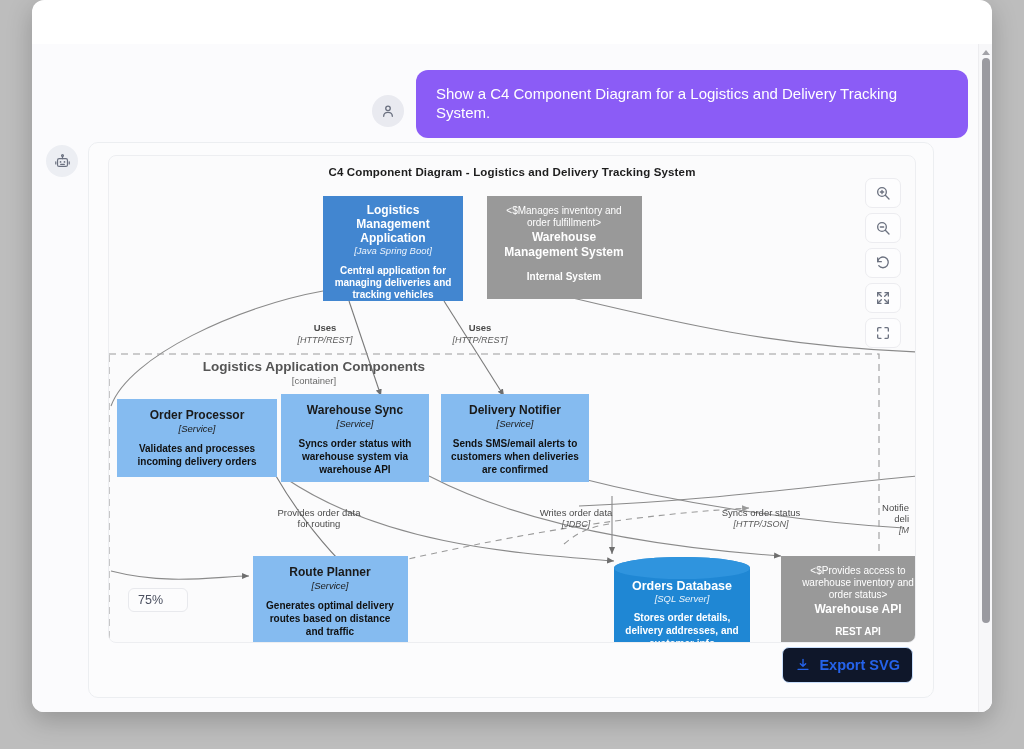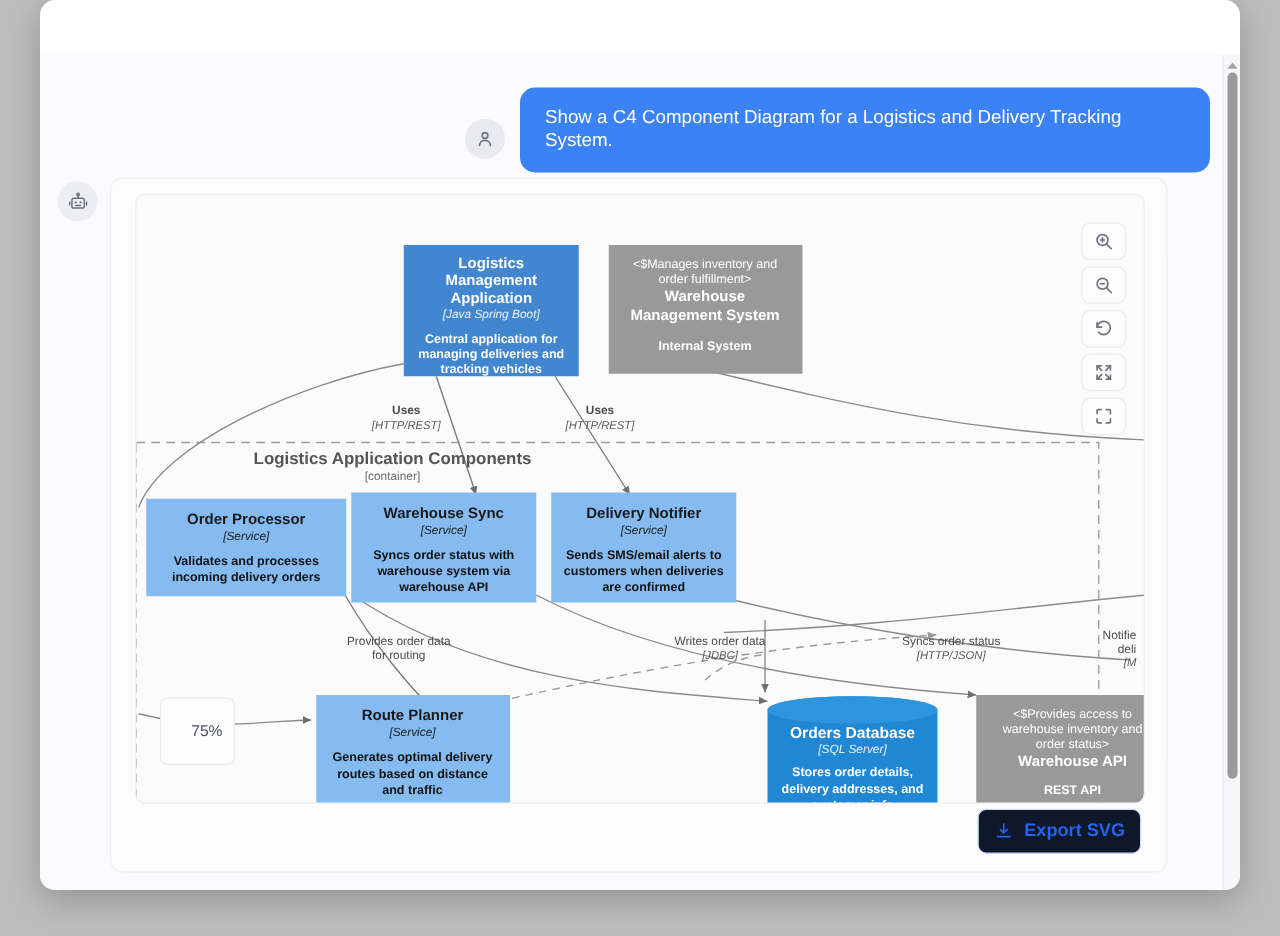--- a/index.html
+++ b/index.html
@@ -54,21 +54,21 @@
   #prompt-row{
     position:absolute;left:340px;top:26px;width:600px;height:60px;
   }
   #user-avatar{
     position:absolute;left:0px;top:25px;width:32px;height:32px;border-radius:50%;
     background:#e9eaf0;display:flex;align-items:center;justify-content:center;
   }
   #prompt-bubble{
     position:absolute;left:44px;top:0px;
     max-width:552px;
-    background:#3b82f6;color:#fff;
+    background:#8b5cf6;color:#fff;
     border-radius:12px;
     padding:15px 20px;
     font-size:15px;line-height:1.25;
     box-sizing:border-box;
   }
   
   #assistant-avatar{
     position:absolute;left:14px;top:101px;width:32px;height:32px;border-radius:50%;
     background:#eceef3;display:flex;align-items:center;justify-content:center;
   }
@@ -93,23 +93,23 @@
     display:flex;flex-direction:column;gap:5px;
   }
   .tool-btn{
     width:36px;height:30px;background:#fdfdfe;border:1px solid #ececf0;
     border-radius:7px;display:flex;align-items:center;justify-content:center;
     cursor:pointer;box-sizing:border-box;
   }
   
   #zoom-badge{
     position:absolute;left:19px;bottom:30px;
-    min-width:40px;padding:19px 9px;
+    min-width:40px;padding:4px 9px;
     background:#fcfcfd;border:1px solid #e8e9ed;border-radius:6px;
-    font-size:12.5px;color:#4b5060;text-align:right;
+    font-size:12.5px;color:#4b5060;text-align:left;
   }
   
   #export-btn{
     position:absolute;right:20px;bottom:14px;
     display:flex;align-items:center;gap:8px;
     background:#0f172a;border:1px solid #c7ddfb;border-radius:7px;
     padding:9px 12px;cursor:pointer;
     color:#2563eb;font-size:14.5px;font-weight:600;
   }
   text{font-family:"Liberation Sans", sans-serif;}
@@ -140,20 +140,21 @@
         <path d="M2.5 12.5v3M21.5 12.5v3"></path>
         <circle cx="9.2" cy="12.6" r="1.25" fill="#6b7180" stroke="none"></circle>
         <circle cx="14.8" cy="12.6" r="1.25" fill="#6b7180" stroke="none"></circle>
         <path d="M9.4 16h5.2"></path>
       </svg>
     </div>
 
     <div id="answer-card">
 
       <div id="diagram-panel">
+        <div id="diagram-title">C4 Component Diagram - Logistics and Delivery Tracking System</div>
 
         <svg id="svg-stage" viewBox="0 0 808 488">
           <defs>
             <marker id="arrow" viewBox="0 0 10 10" refX="9" refY="5" markerWidth="7" markerHeight="7" orient="auto-start-reverse">
               <path d="M0,1 L9,5 L0,9 z" fill="#6e6e6e"></path>
             </marker>
             <marker id="arrowd" viewBox="0 0 10 10" refX="9" refY="5" markerWidth="7" markerHeight="7" orient="auto-start-reverse">
               <path d="M0,1 L9,5 L0,9 z" fill="#9a9a9a"></path>
             </marker>
           </defs>

